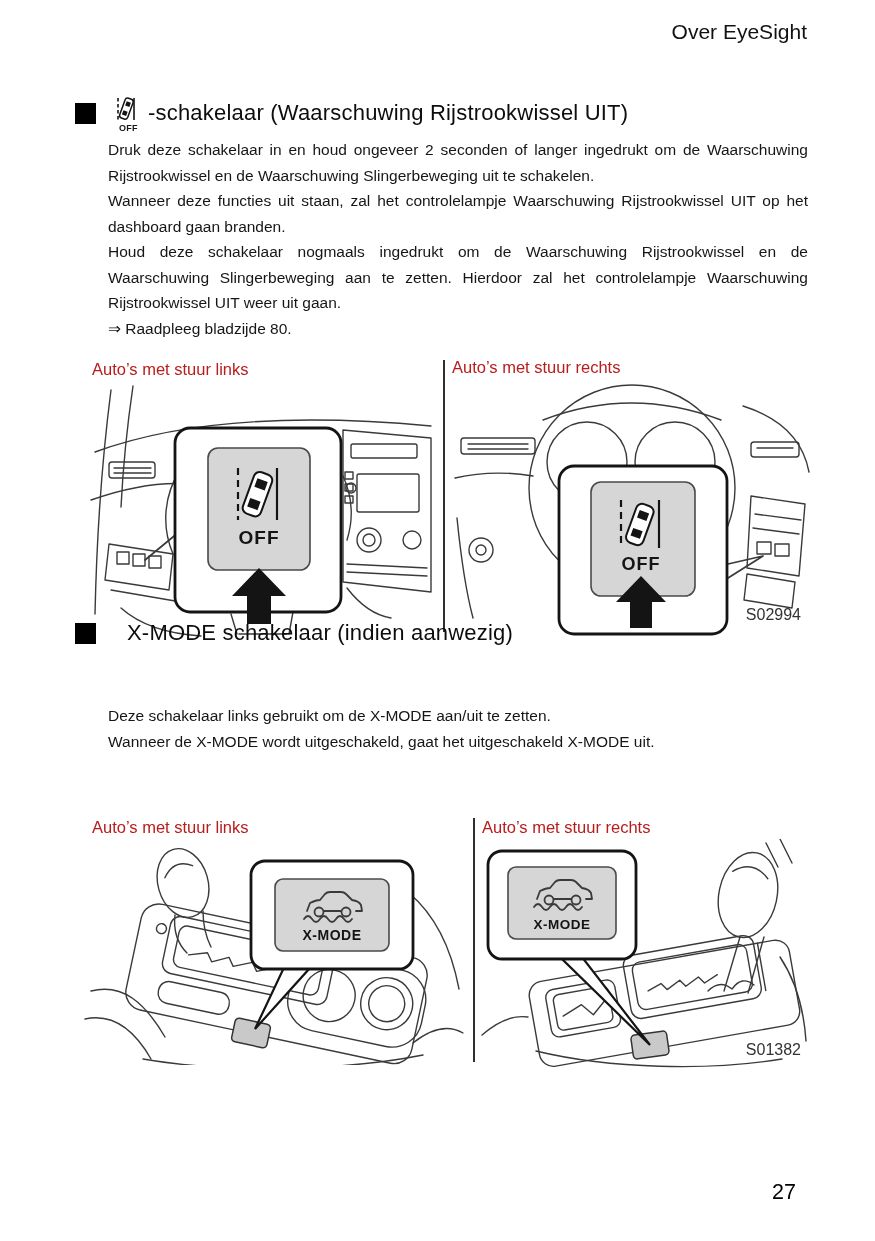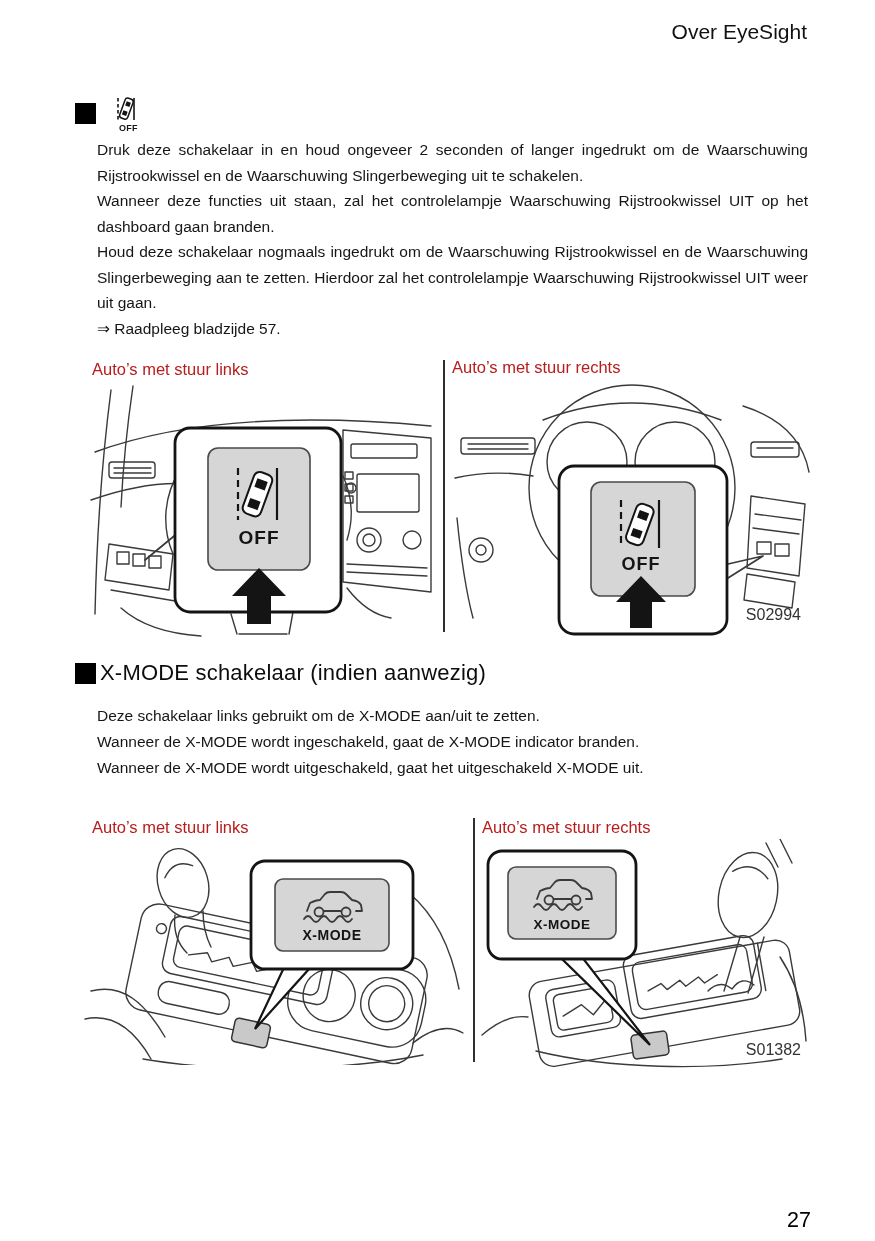--- a/index.html
+++ b/index.html
@@ -12,39 +12,39 @@
   .running-header { position:absolute; top:20px; right:68px; font-size:21px; color:#111; }
 
   .sec-heading {
     position:absolute; left:75px; display:flex; align-items:center;
     font-size:22px; font-weight:400; color:#0d0d0d; letter-spacing:0.2px; white-space:nowrap;
   }
   .sec-heading .sq { width:21px; height:21px; background:#000; display:inline-block; flex:0 0 auto; }
   .h1 { top:92px; }
   .h1 .sq { margin-right:16px; }
   .h1 .ldw-mini { margin-right:10px; margin-top:4px; }
-  .h2 { top:660px; }
+  .h2 { top:620px;gap:27px; }
   .h2 .sq { margin-right:4px; }
 
   .body-block { position:absolute; left:97px; width:711px; }
-  .body-block p { font-size:15.5px; line-height:25.5px; text-align:justify; color:#161616; }
+  .body-block p { font-size:15.5px; line-height:25.5px; text-align:justify; color:#161616;margin-left:11px; }
   .body-block p.ref { text-align:left; }
   .bb1 { top:137px; }
   .bb2 { top:703px; }
   .bb2 p { line-height:26px; }
 
   .figure { position:absolute; left:75px; width:732px; }
   .fig1 { top:358px; height:284px; }
   .fig2 { top:815px; height:252px; }
   .fig-label { position:absolute; font-size:16.5px; color:#b91c1c; white-space:nowrap; }
   .fig-divider { position:absolute; width:1.5px; background:#2f2f2f; }
   .fig-code { position:absolute; right:6px; font-size:16px; color:#333; }
   .fig-art { position:absolute; }
 
-  .page-number { position:absolute; right:64px; top:1180px; font-size:21.5px; color:#000;margin-top:28px; }
+  .page-number { position:absolute; right:79px; top:1180px; font-size:21.5px; color:#000; }
 
   svg .sketch { stroke:#3a3a3a; fill:none; stroke-width:1.4; stroke-linecap:round; stroke-linejoin:round; }
   svg .sketch2 { stroke:#3a3a3a; fill:none; stroke-width:1.1; stroke-linecap:round; stroke-linejoin:round; }
   svg text { font-family:"Liberation Sans", sans-serif; }
 </style>
 </head>
 <body>
 
 <div class="page">
 
@@ -55,27 +55,28 @@
     <svg class="ldw-mini" width="26" height="38" viewBox="0 0 26 38">
       <line x1="6" y1="2" x2="6" y2="24" stroke="#141414" stroke-width="1.6" stroke-dasharray="3.5 2.5"></line>
       <line x1="22" y1="2" x2="22" y2="24" stroke="#141414" stroke-width="1.6"></line>
       <g transform="rotate(20 14 13)">
         <rect x="10" y="2" width="8.5" height="21" rx="2.8" fill="#ffffff" stroke="#141414" stroke-width="1.5"></rect>
         <rect x="12" y="5.5" width="4.5" height="4.5" fill="#141414"></rect>
         <rect x="12" y="15" width="4.5" height="4.5" fill="#141414"></rect>
       </g>
       <text x="7" y="35" font-size="9" font-weight="bold" fill="#141414">OFF</text>
     </svg>
+    <span>-schakelaar (Waarschuwing Rijstrookwissel UIT)</span>
   </div>
 
   <div class="body-block bb1">
     <p>Druk deze schakelaar in en houd ongeveer 2 seconden of langer ingedrukt om de Waarschuwing Rijstrookwissel en de Waarschuwing Slingerbeweging uit te schakelen.</p>
     <p>Wanneer deze functies uit staan, zal het controlelampje Waarschuwing Rijstrookwissel UIT op het dashboard gaan branden.</p>
     <p>Houd deze schakelaar nogmaals ingedrukt om de Waarschuwing Rijstrookwissel en de Waarschuwing Slingerbeweging aan te zetten. Hierdoor zal het controlelampje Waarschuwing Rijstrookwissel UIT weer uit gaan.</p>
-    <p class="ref">⇒ Raadpleeg bladzijde 57.</p>
+    <p class="ref">⇒ Raadpleeg bladzijde 80.</p>
   </div>
 
   <div class="figure fig1">
     <div class="fig-label" style="left:17px; top:2px;">Auto’s met stuur links</div>
     <div class="fig-divider" style="left:368px; top:2px; height:272px;"></div>
     <div class="fig-label" style="left:377px; top:0;">Auto’s met stuur rechts</div>
 
     <svg class="fig-art" style="left:6px; top:24px;" width="354" height="256" viewBox="0 0 354 256">
       <g class="sketch">
         <path d="M30,8 C22,70 16,140 14,232"></path>
@@ -174,21 +175,20 @@
     <div class="fig-code" style="top:248px;">S02994</div>
   </div>
 
   <div class="sec-heading h2">
     <span class="sq"></span>
     <span>X-MODE schakelaar (indien aanwezig)</span>
   </div>
 
   <div class="body-block bb2">
     <p>Deze schakelaar links gebruikt om de X-MODE aan/uit te zetten.</p>
-    <p>Wanneer de X-MODE wordt ingeschakeld, gaat de X-MODE indicator branden.</p>
     <p>Wanneer de X-MODE wordt uitgeschakeld, gaat het uitgeschakeld X-MODE uit.</p>
   </div>
 
   <div class="figure fig2">
     <div class="fig-label" style="left:17px; top:3px;">Auto’s met stuur links</div>
     <div class="fig-divider" style="left:398px; top:3px; height:244px;"></div>
     <div class="fig-label" style="left:407px; top:3px;">Auto’s met stuur rechts</div>
 
     <svg class="fig-art" style="left:8px; top:26px;" width="382" height="224" viewBox="0 0 382 224">
       <g class="sketch">

